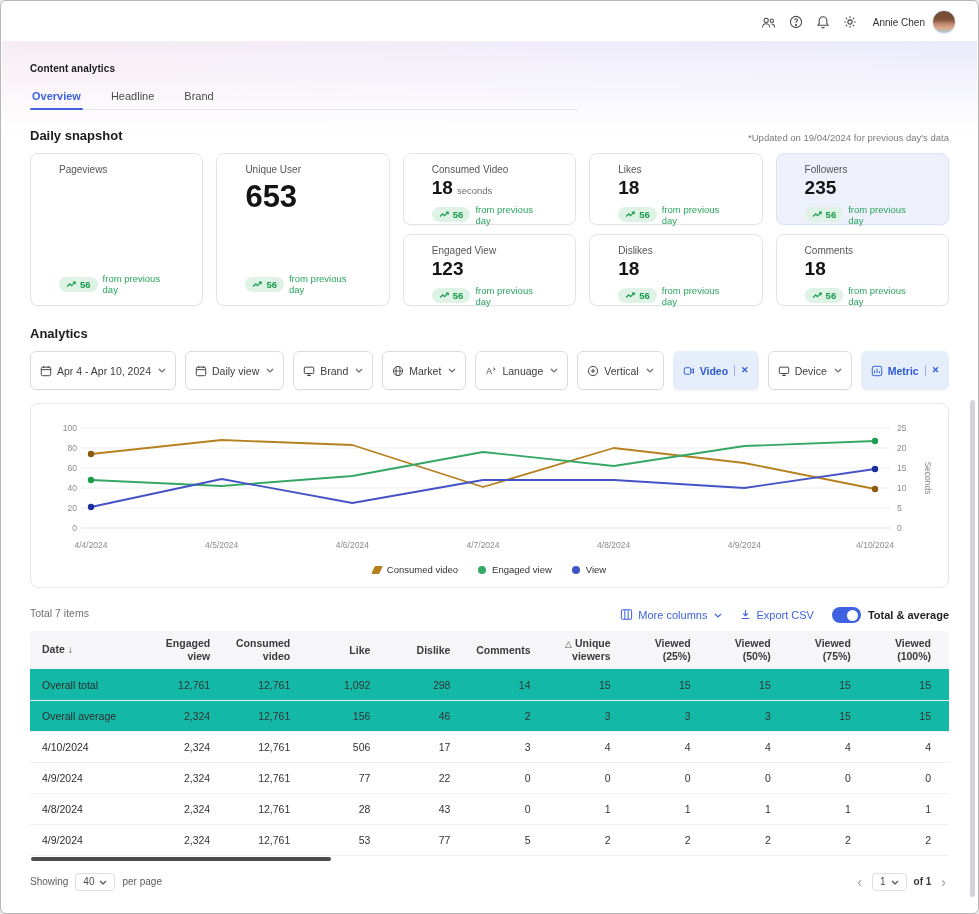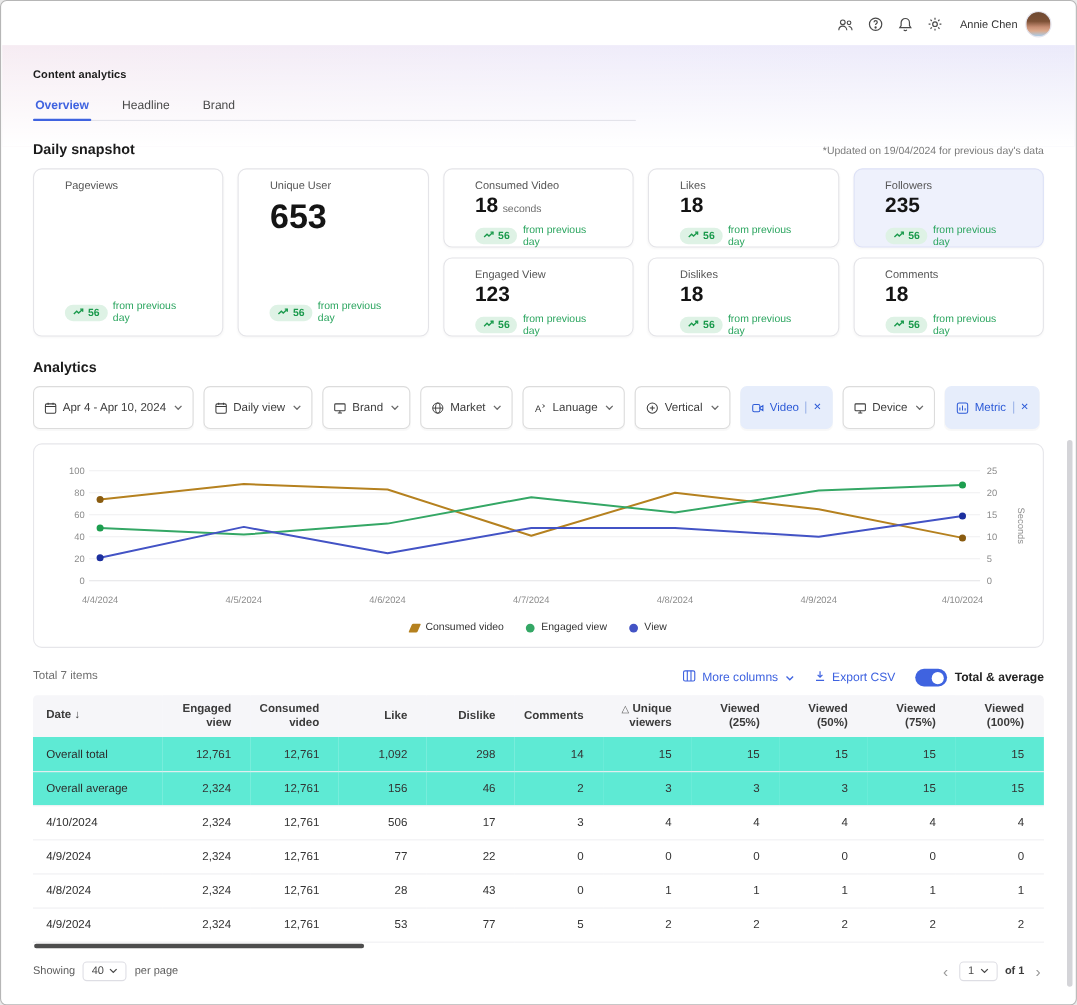--- a/index.html
+++ b/index.html
@@ -39,21 +39,21 @@
   .card-unit { font-size:9.5px; font-weight:400; color:#6d6d6d; }
   .delta-row { display:flex; align-items:center; gap:5px; margin-top:6px; }
   .card.tall .delta-row { margin-top:auto; }
   .delta-badge { display:inline-flex; align-items:center; gap:3px; background:#def2e5; color:var(--positive); font-size:9.5px; font-weight:700; border-radius:9px; padding:2px 7px; }
   .delta-text { font-size:9.5px; color:#2ba55f; }
 
   .analytics-title { margin-top:20px; }
   .chips { display:flex; gap:9px; margin-top:10px; flex-wrap:nowrap; }
   .chip { display:inline-flex; align-items:center; gap:5px; height:39px; padding:0 9px; border:1px solid #dcdcdc; border-radius:6px; background:#fff; font-size:10.5px; color:#3c3c3c; cursor:pointer; white-space:nowrap; box-shadow:0 1px 1px rgba(0,0,0,.03); }
   .chip .chev { color:#6a6a6a; margin-left:2px; display:flex; }
-  .chip.selected { background:#e6edfb; border-color:#e6edfb; color:#2d5bd7; font-weight:400; }
+  .chip.selected { background:#e6edfb; border-color:#e6edfb; color:#2d5bd7; font-weight:700; }
   .chip.selected .sep { width:1px; height:11px; background:#9db4e8; margin:0 1px; }
   .chip .x { font-size:9px; line-height:1; color:#2d5bd7; }
 
   .chart-card { margin-top:13px; border:1px solid #e6e6ea; border-radius:8px; padding:12px 14px 8px; background:#fff; }
   .legend { display:flex; justify-content:center; align-items:center; gap:20px; padding:4px 0 4px; }
   .legend-item { display:flex; align-items:center; gap:6px; font-size:9.5px; color:#333; cursor:pointer; }
   .sw-para { width:8px; height:8px; transform:skewX(-24deg); border-radius:1px; }
   .sw-dot { width:8px; height:8px; border-radius:50%; }
 
   .table-controls { display:flex; justify-content:space-between; margin-top:19px; }
@@ -64,21 +64,21 @@
   .toggle-wrap { display:flex; align-items:center; gap:7px; font-size:11px; color:#222; font-weight:600; }
   .toggle { width:29px; height:16px; border-radius:9px; background:var(--accent); position:relative; cursor:pointer; }
   .toggle::after { content:""; position:absolute; top:2.5px; right:3px; width:11px; height:11px; background:#fff; border-radius:50%; }
 
   table { width:100%; border-collapse:collapse; margin-top:8px; table-layout:fixed; }
   thead th { background:#f6f6f9; font-size:10.5px; font-weight:700; color:#3b3b3b; padding:6px 18px 6px 0; text-align:right; vertical-align:middle; line-height:1.25; cursor:pointer; }
   thead th:first-child { text-align:left; padding-left:12px; border-top-left-radius:4px; }
   thead th:last-child { border-top-right-radius:4px; }
   tbody td { font-size:10.5px; color:#333; padding:0 18px 0 0; height:31px; text-align:right; border-bottom:1px solid #efeff2; }
   tbody td:first-child { text-align:left; padding-left:12px; color:#2d2d2d; }
-  tbody tr.summary { background:#5eead4; }
+  tbody tr.summary { background:#14b8a6; }
   .sort-arrow { font-size:10px; color:#444; margin-left:3px; }
   .tri { font-size:9px; color:#555; margin-right:3px; font-weight:400; }
 
   .hscroll { height:4px; width:300px; background:#4d4d4d; border-radius:3px; margin-top:1px; margin-left:1px; cursor:pointer; }
 
   .table-footer { display:flex; align-items:center; justify-content:space-between; margin-top:12px; padding-bottom:10px; }
   .pf-left, .pf-right { display:flex; align-items:center; gap:7px; font-size:10px; color:#5c5c5c; }
   .mini-select { display:inline-flex; align-items:center; gap:5px; border:1px solid #dedee4; border-radius:4px; padding:2.5px 7px; font-size:10px; color:#4a4a4a; background:#fff; cursor:pointer; }
   .pg-chev { font-size:14px; color:#9a9a9a; cursor:pointer; padding:0 3px; line-height:1; }
   .of-label { color:#3a3a3a; font-weight:600; }

